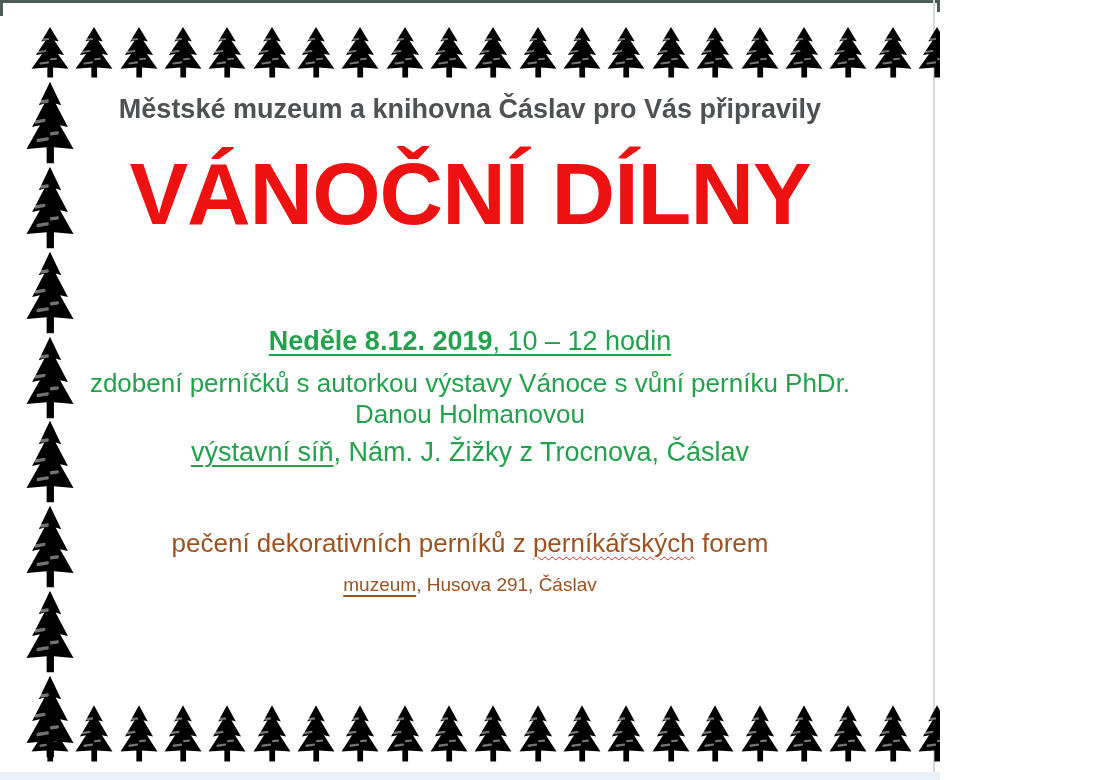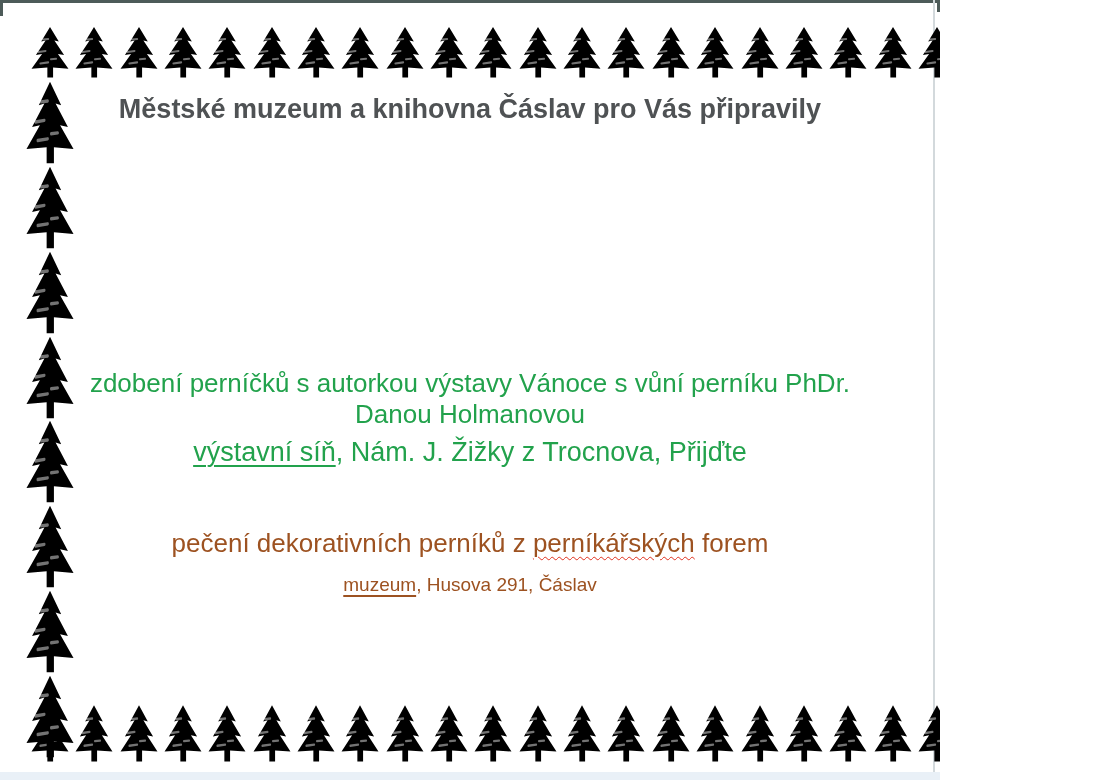--- a/index.html
+++ b/index.html
@@ -279,25 +279,27 @@
       <svg viewBox="0 0 100 100" preserveAspectRatio="none" class="tree">
         <use href="#xmas-tree"></use>
       </svg>
       <svg viewBox="0 0 100 100" preserveAspectRatio="none" class="tree">
         <use href="#xmas-tree"></use>
       </svg>
     </div>
 
   <div class="block organizer">Městské muzeum a knihovna Čáslav pro Vás připravily</div>
 
-
+  <div class="block main-title">VÁNOČNÍ DÍLNY</div>
+
+  <div class="block event1 date-line evt1-date"><span class="date">Neděle 8.12. 2019</span><span>, 10 – 12 hodin</span></div>
 
   <div class="block event1 evt1-desc"><span class="inner">zdobení perníčků s autorkou výstavy Vánoce s vůní perníku PhDr. Danou Holmanovou</span></div>
 
-  <div class="block event1 evt1-venue"><span class="venue-name">výstavní síň</span><span>, Nám. J. Žižky z Trocnova, Přijďte</span></div>
+  <div class="block event1 evt1-venue"><span class="venue-name">výstavní síň</span><span>, Nám. J. Žižky z Trocnova, Čáslav</span></div>
 
 
   <div class="block event2 evt2-desc"><span>pečení dekorativních perníků z </span><span class="misspelled">perníkářských</span><span> forem</span></div>
 
   <div class="block event2 evt2-venue"><span class="venue-name">muzeum</span><span>, Husova 291, Čáslav</span></div>
 
 
 </div>
 
 </body></html>

